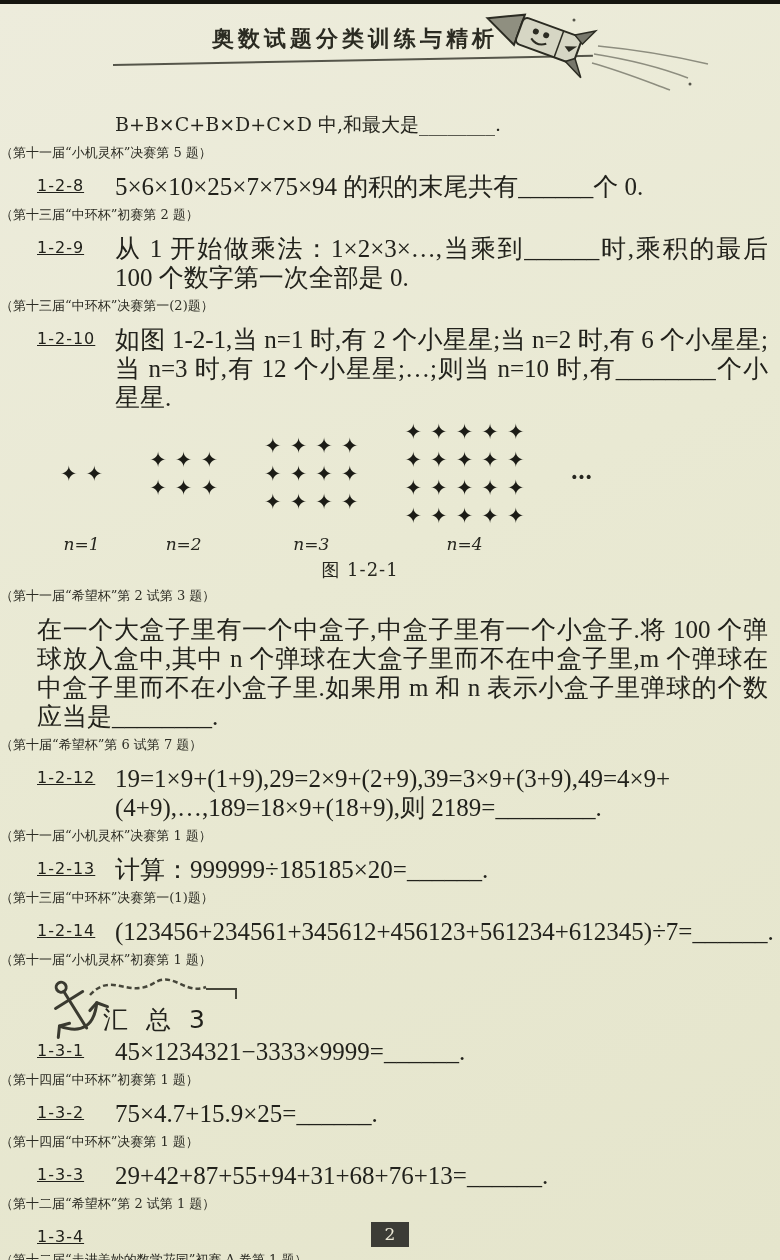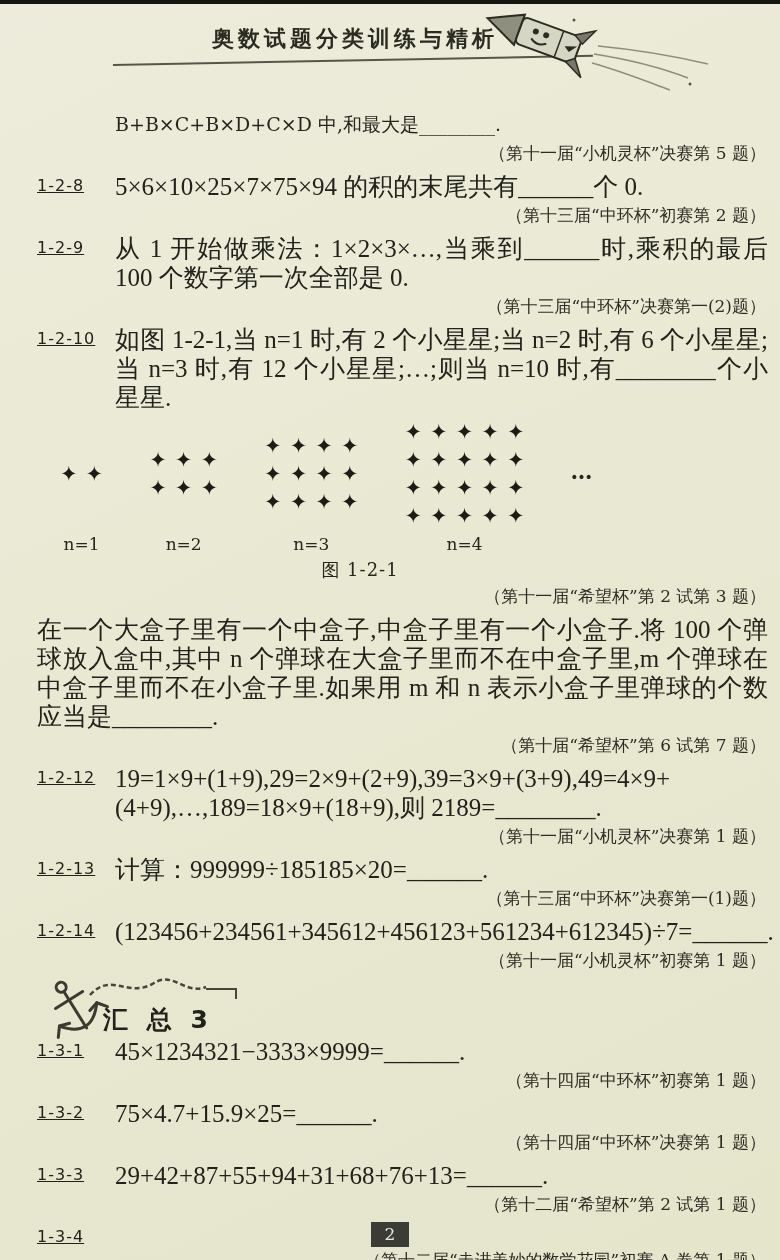--- a/index.html
+++ b/index.html
@@ -32,45 +32,45 @@
     flex:none;width:78px;font-family:"DejaVu Sans", sans-serif;
     font-size:16px;letter-spacing:1px;padding-top:4px;color:#22221c;text-decoration:underline;
   }
   .prob-text{
     flex:1;font-size:25px;line-height:29px;text-align:justify;
     color:#22221c;
     font-family:Liberation Serif, serif;
   }
   .intro-text{padding:2px 12px 0 115px;font-size:19px;line-height:29px;}
   .src{
-    text-align:right;font-size:17px;line-height:24px;
+    text-align:left;font-size:13px;line-height:24px;
     padding-right:14px;margin:2px 0 7px;color:#2c2c24;
   }
 
   
   .figure{margin-top:2px;}
   .star-area{display:flex;align-items:stretch;height:140px;padding-left:60px;gap:46px;}
   .star-group{position:relative;display:flex;align-items:center;justify-content:center;}
   .star-grid{display:flex;flex-direction:column;margin-bottom:20px;}
   .star-row{display:flex;gap:8px;height:28px;align-items:center;}
   .star{font-size:21px;line-height:1;color:#1c1c16;}
   .star-label{
     position:absolute;bottom:0;left:0;right:0;text-align:center;
-    font-size:17px;
+    font-size:17px;font-style:italic;
   }
   .fig-ellipsis{align-self:center;font-size:22px;font-weight:bold;margin-bottom:26px;}
   .fig-caption{text-align:center;margin:4px 60px 0 0;font-size:18px;letter-spacing:1px;}
 
   
   .section-header{position:relative;height:58px;margin-top:2px;}
   .anchor-art{position:absolute;left:28px;top:-14px;}
   .section-title{
     position:absolute;left:103px;top:24px;
     font-family:"DejaVu Sans", sans-serif;
-    font-size:25px;font-weight:bold;letter-spacing:5px;color:#22221c;
+    font-size:25px;font-weight:normal;letter-spacing:5px;color:#22221c;
   }
 
   
   .page-badge{
     position:absolute;bottom:13px;left:50%;transform:translateX(-50%);
     width:38px;height:25px;background:#3c3c36;color:#ece9d6;
     text-align:center;font-size:17px;line-height:25px;
     font-family:"DejaVu Serif", serif;
   }
 </style>

